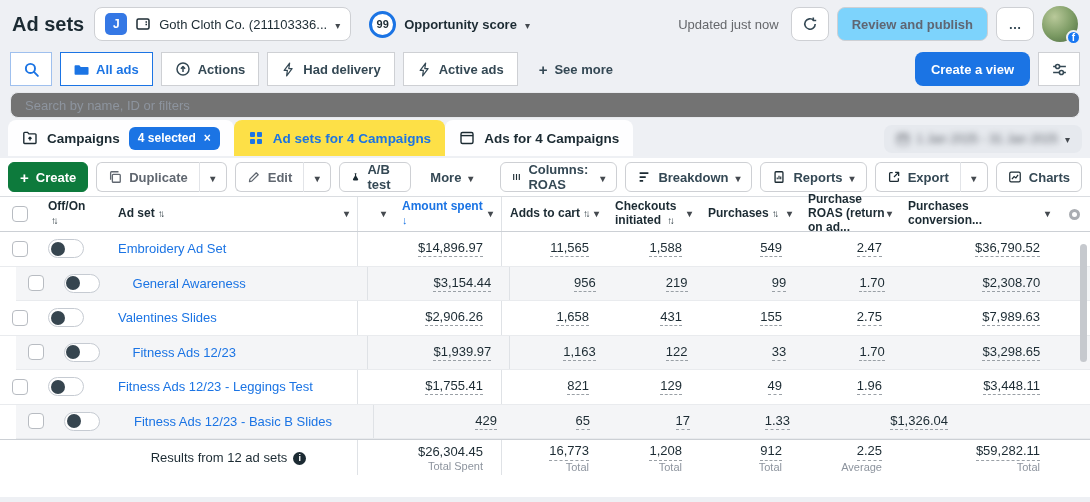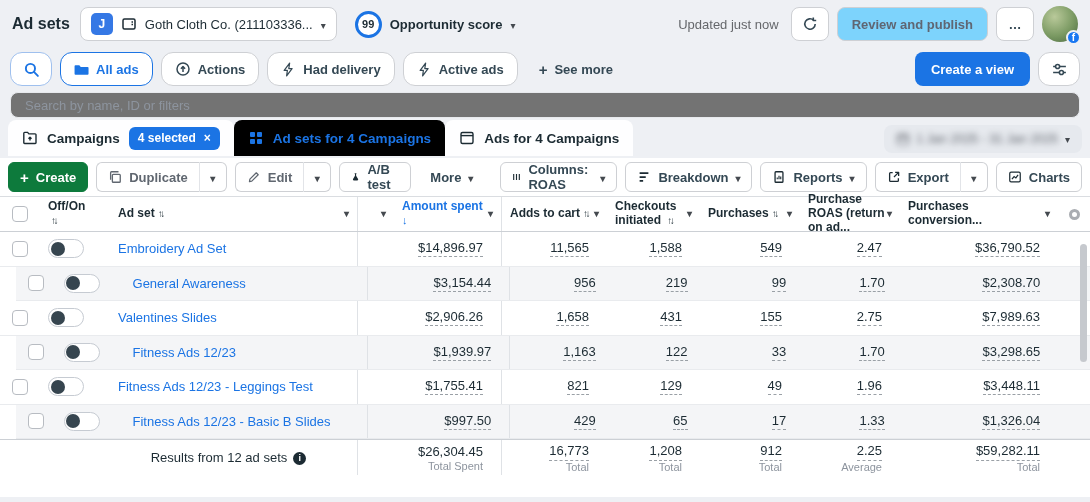--- a/index.html
+++ b/index.html
@@ -7,21 +7,21 @@
   body {
     font-family: "Liberation Sans", sans-serif;
     background:#eef0f4;
     color:#1c2b33;
     position:relative;
     overflow:hidden;
     font-size:13px;
   }
   
   .topbar { height:48px; display:flex; align-items:center; gap:10px; padding:0 12px; }
-  .page-title { font-size:16px; font-weight:700; }
+  .page-title { font-size:20px; font-weight:700; }
   .account-pill { background:#fff; border:1px solid #ced0d4; border-radius:8px; height:34px;
     display:flex; align-items:center; gap:8px; padding:0 10px; }
   .j-badge { width:22px; height:22px; border-radius:5px; background:#3578e5; color:#fff;
     font-size:12px; font-weight:700; display:flex; align-items:center; justify-content:center; }
   .acct-name { font-size:13px; }
   .car { display:inline-block; }
   .car::after { content:"▾"; font-size:10px; color:#44494f; }
   .opp { display:flex; align-items:center; gap:8px; margin-left:8px; }
   .opp-ring { width:27px; height:27px; border-radius:50%; border:3px solid #1b74e4;
     font-size:11px; font-weight:700; display:flex; align-items:center; justify-content:center; background:#fff; }
@@ -31,38 +31,38 @@
     display:flex; align-items:center; justify-content:center; color:#344854; font-weight:700; }
   .btn-outline { height:34px; padding:0 14px; background:#7dd3fc; border:1px solid #ced0d4;
     border-radius:8px; font-size:13px; font-weight:600; color:#5f6673; display:flex; align-items:center; }
   .avatar { width:36px; height:36px; border-radius:50%; position:relative;
     background:radial-gradient(circle at 35% 30%, #b9c99a, #7b9a63 55%, #49683f); }
   .fb-badge { position:absolute; right:-3px; bottom:-3px; width:15px; height:15px; border-radius:50%;
     background:#1877f2; color:#fff; font-size:10px; font-weight:700; display:flex; align-items:center;
     justify-content:center; border:2px solid #eef0f4; }
   
   .filterbar { height:42px; display:flex; align-items:center; gap:8px; padding:0 10px; }
-  .chip { height:34px; background:#fff; border:1px solid #ced0d4; border-radius:12px;
+  .chip { height:34px; background:#fff; border:1px solid #ced0d4; border-radius:0;
     display:flex; align-items:center; gap:7px; padding:0 13px; font-size:13px; font-weight:600; color:#344854; }
   .chip-search { width:42px; justify-content:center; border-color:#9fc0ee; color:#1b74e4; padding:0; }
   .chip-active { border-color:#1b74e4; color:#1b74e4; }
   .chip-plain { border:none; background:transparent; }
   .plus { font-weight:700; font-size:15px; line-height:1; }
   .create-view { margin-left:auto; height:34px; background:#1b74e4; color:#fff; border:none;
     border-radius:8px; font-size:13px; font-weight:700; padding:0 16px; display:flex; align-items:center; }
   
   .searchrow { padding:2px 10px 2px; }
   .search-input { width:100%; height:26px; background:#737373; border:1px solid #e7e9ed; border-radius:8px;
     padding:0 14px; font-size:13px; color:#1c2b33; font-family:"Liberation Sans",sans-serif; }
   .search-input::placeholder { color:#8d949e; }
   
   .tabsrow { height:38px; display:flex; align-items:flex-start; padding:0 8px; gap:0; }
   .tab { height:36px; background:rgba(255,255,255,.92); border-radius:8px 8px 0 0;
     display:flex; align-items:center; gap:9px; padding:0 14px; font-size:13.5px; font-weight:700; color:#1c2b33; }
-  .tab-active { background:#000000; color:#1b74e4; }
+  .tab-active { background:#fde047; color:#1b74e4; }
   .badge-selected { background:#1b74e4; color:#ffffff; border-radius:6px; height:23px; display:flex;
     align-items:center; gap:8px; padding:0 9px; font-size:12px; font-weight:600; }
   .badge-x { font-size:12px; font-weight:700; }
   .date-pill { margin-left:auto; align-self:center; height:28px; background:#e6e9ee; border-radius:8px;
     display:flex; align-items:center; gap:7px; padding:0 12px; font-size:12.5px; color:#3a3f46; }
   .blurred { filter:blur(3px); opacity:.8; }
   
   .card { background:#fff; }
   .toolbar { height:38px; display:flex; align-items:center; gap:8px; padding:0 8px; }
   .tbtn { height:30px; border:1px solid #ced0d4; border-radius:6px; background:#fff;
@@ -544,23 +544,20 @@
     <div class="td col-cb" style="justify-content:center">
         <div class="checkbox"></div>
       </div>
     <div class="td col-offon">
         <div class="toggle"></div>
       </div>
     <div class="td col-adset b-r">
         <span class="adset-link">Fitness Ads 12/23 - Basic B Slides</span>
       </div>
     <div class="td col-narrow"></div>
-    <div class="td col-amount b-r num">
-        <span class="metric">$997.50</span>
-      </div>
     <div class="td col-adds num">
         <span class="metric">429</span>
       </div>
     <div class="td col-checkouts num">
         <span class="metric">65</span>
       </div>
     <div class="td col-purch num">
         <span class="metric">17</span>
       </div>
     <div class="td col-roas num">

